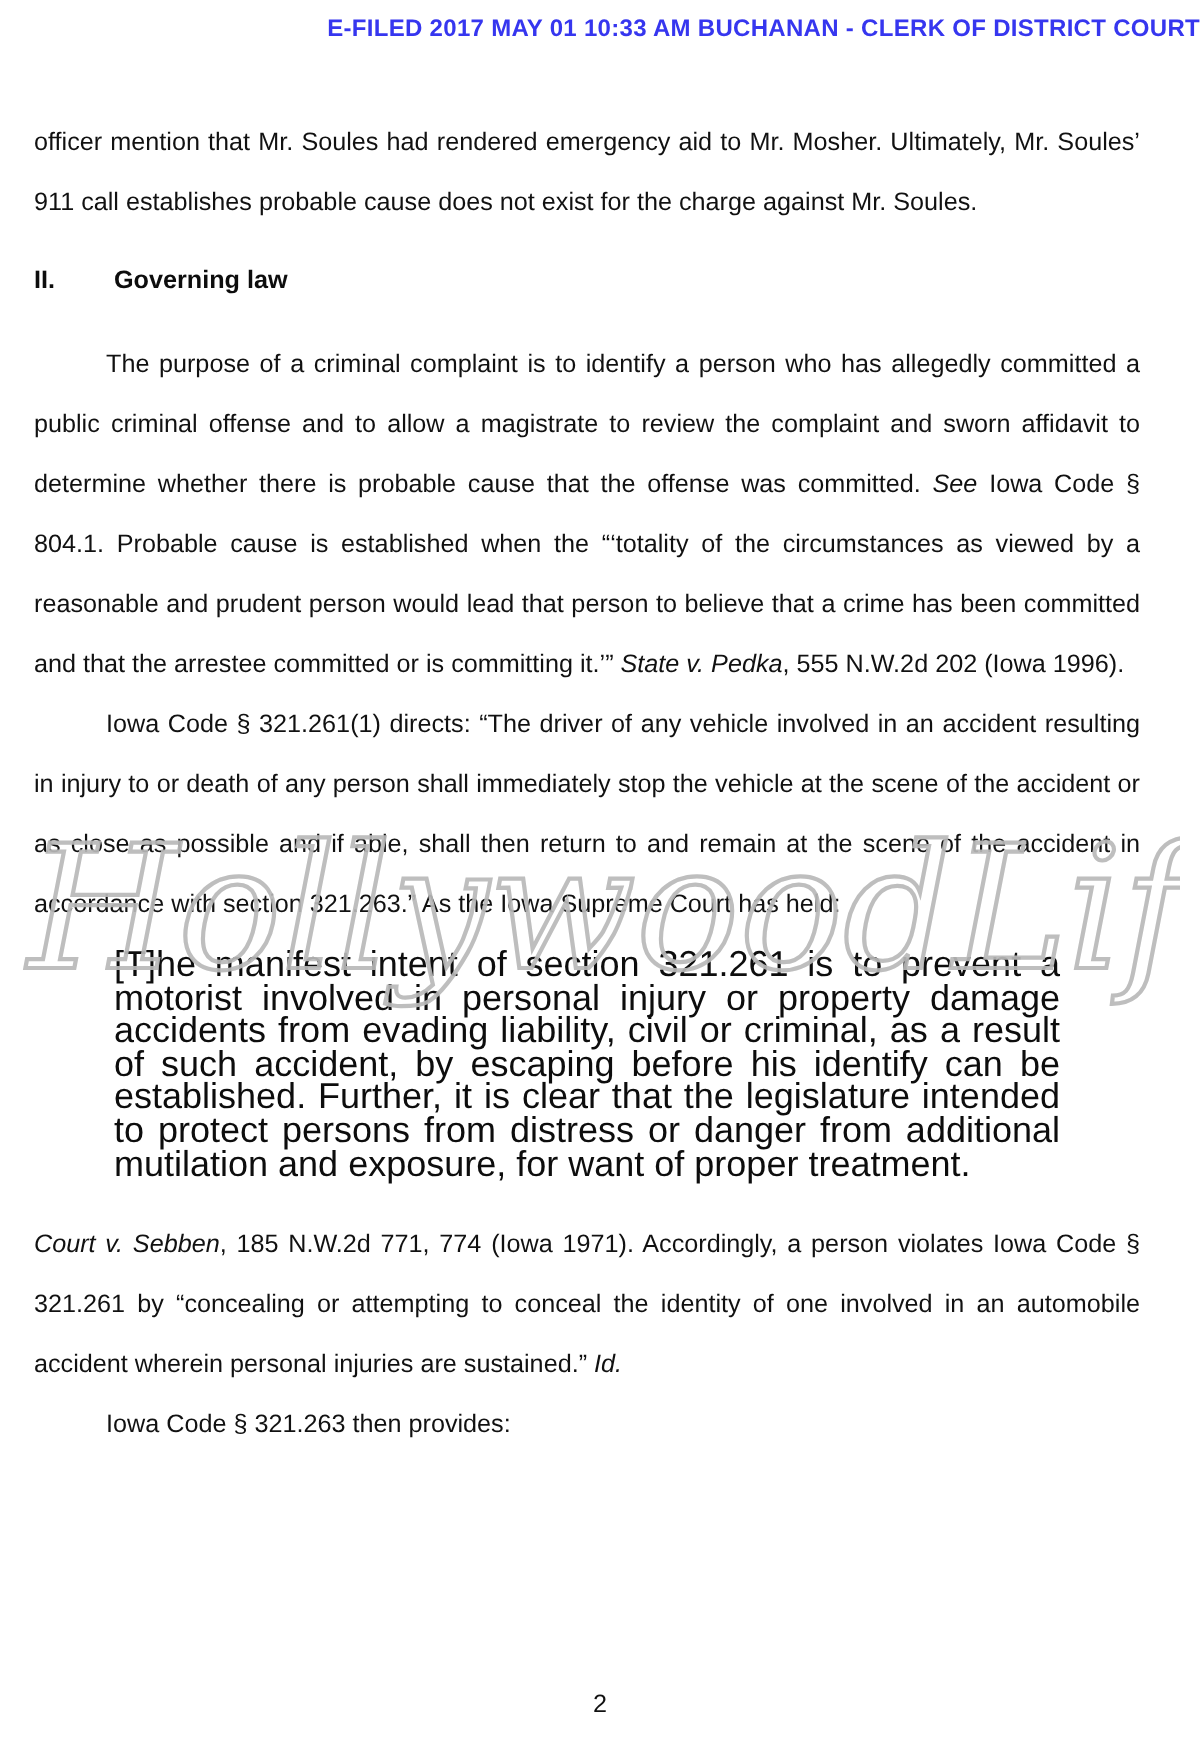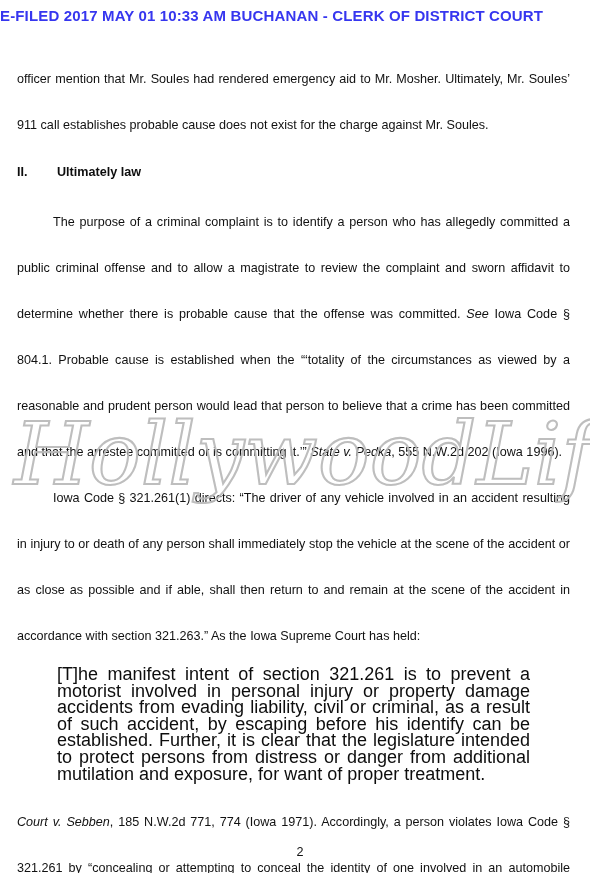--- a/index.html
+++ b/index.html
@@ -17,41 +17,41 @@
     color: #0d0d0d;
     -webkit-font-smoothing: antialiased;
   }
 
   
   .efile-header {
     position: absolute;
     top: 7px;
     left: 0;
     width: 600px;
-    text-align: left;
-    font-size: 15px;
+    text-align: right;
+    font-size: 12px;
     font-weight: bold;
     letter-spacing: 0.15px;
     color: #3636ef;
     white-space: nowrap;
   }
 
   
   .page {
     position: absolute;
     top: 56px;
     left: 17px;
     width: 553px;
   }
 
   p.body-line,
   p.body-par {
     margin: 0;
     font-size: 12.6px;
-    line-height: 46px;
+    line-height: 30px;
     text-align: justify;
     text-justify: inter-word;
     color: #111;
   }
   p.body-par.last-natural,
   p.no-justify {
     text-align: left;
   }
 
   .indent-first {
@@ -132,21 +132,21 @@
 <div class="efile-header">E-FILED  2017 MAY 01 10:33 AM BUCHANAN - CLERK OF DISTRICT COURT</div>
 
 <div class="page">
 
   <p class="body-par">
     <span>officer mention that Mr. Soules had rendered emergency aid to Mr. Mosher. Ultimately, Mr. Soules’ 911 call establishes probable cause does not exist for the charge against Mr. Soules.</span>
   </p>
 
   <div class="section-heading">
     <span class="numeral">II.</span>
-    <span>Ultimately law</span>
+    <span>Governing law</span>
   </div>
 
   <div class="gap-sm"></div>
 
   <p class="body-par">
     <span class="indent-first"></span><span>The purpose of a criminal complaint is to identify a person who has allegedly committed a public criminal offense and to allow a magistrate to review the complaint and sworn affidavit to determine whether there is probable cause that the offense was committed. </span><em class="case">See</em><span> Iowa Code § 804.1. Probable cause is established when the “‘totality of the circumstances as viewed by a reasonable and prudent person would lead that person to believe that a crime has been committed and that the arrestee committed or is committing it.’” </span><em class="case">State v. Pedka</em><span>, 555 N.W.2d 202 (Iowa 1996).</span>
   </p>
 
   <p class="body-par">
     <span class="indent-first"></span><span>Iowa Code § 321.261(1) directs: “The driver of any vehicle involved in an accident resulting in injury to or death of any person shall immediately stop the vehicle at the scene of the accident or as close as possible and if able, shall then return to and remain at the scene of the accident in accordance with section 321.263.” As the Iowa Supreme Court has held:</span>
@@ -155,20 +155,23 @@
   <p class="blockquote">
     <span>[T]he manifest intent of section 321.261 is to prevent a motorist involved in personal injury or property damage accidents from evading liability, civil or criminal, as a result of such accident, by escaping before his identify can be established. Further, it is clear that the legislature intended to protect persons from distress or danger from additional mutilation and exposure, for want of proper treatment.</span>
   </p>
 
   <div class="gap-md"></div>
 
   <p class="body-par">
     <em class="case">Court v. Sebben</em><span>, 185 N.W.2d 771, 774 (Iowa 1971). Accordingly, a person violates Iowa Code § 321.261 by “concealing or attempting to conceal the identity of one involved in an automobile accident wherein personal injuries are sustained.” </span><em class="case">Id.</em>
   </p>
 
+  <p class="body-par no-justify">
+    <span class="indent-first"></span><span>Iowa Code § 321.263 then provides:</span>
+  </p>
 
 </div>
 
 <div class="watermark">
   <svg viewBox="0 0 580 150" preserveAspectRatio="none" aria-hidden="true">
     <text class="wm-text" x="4" y="112">HollywoodLife.com</text>
   </svg>
 </div>
 
 <div class="page-number">2</div>

